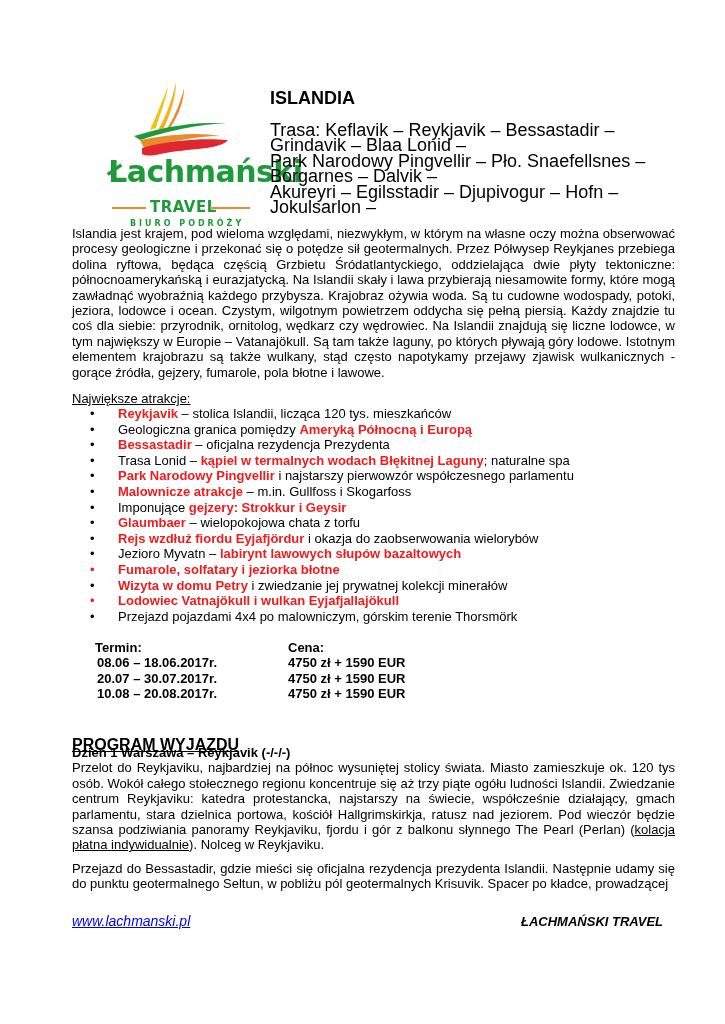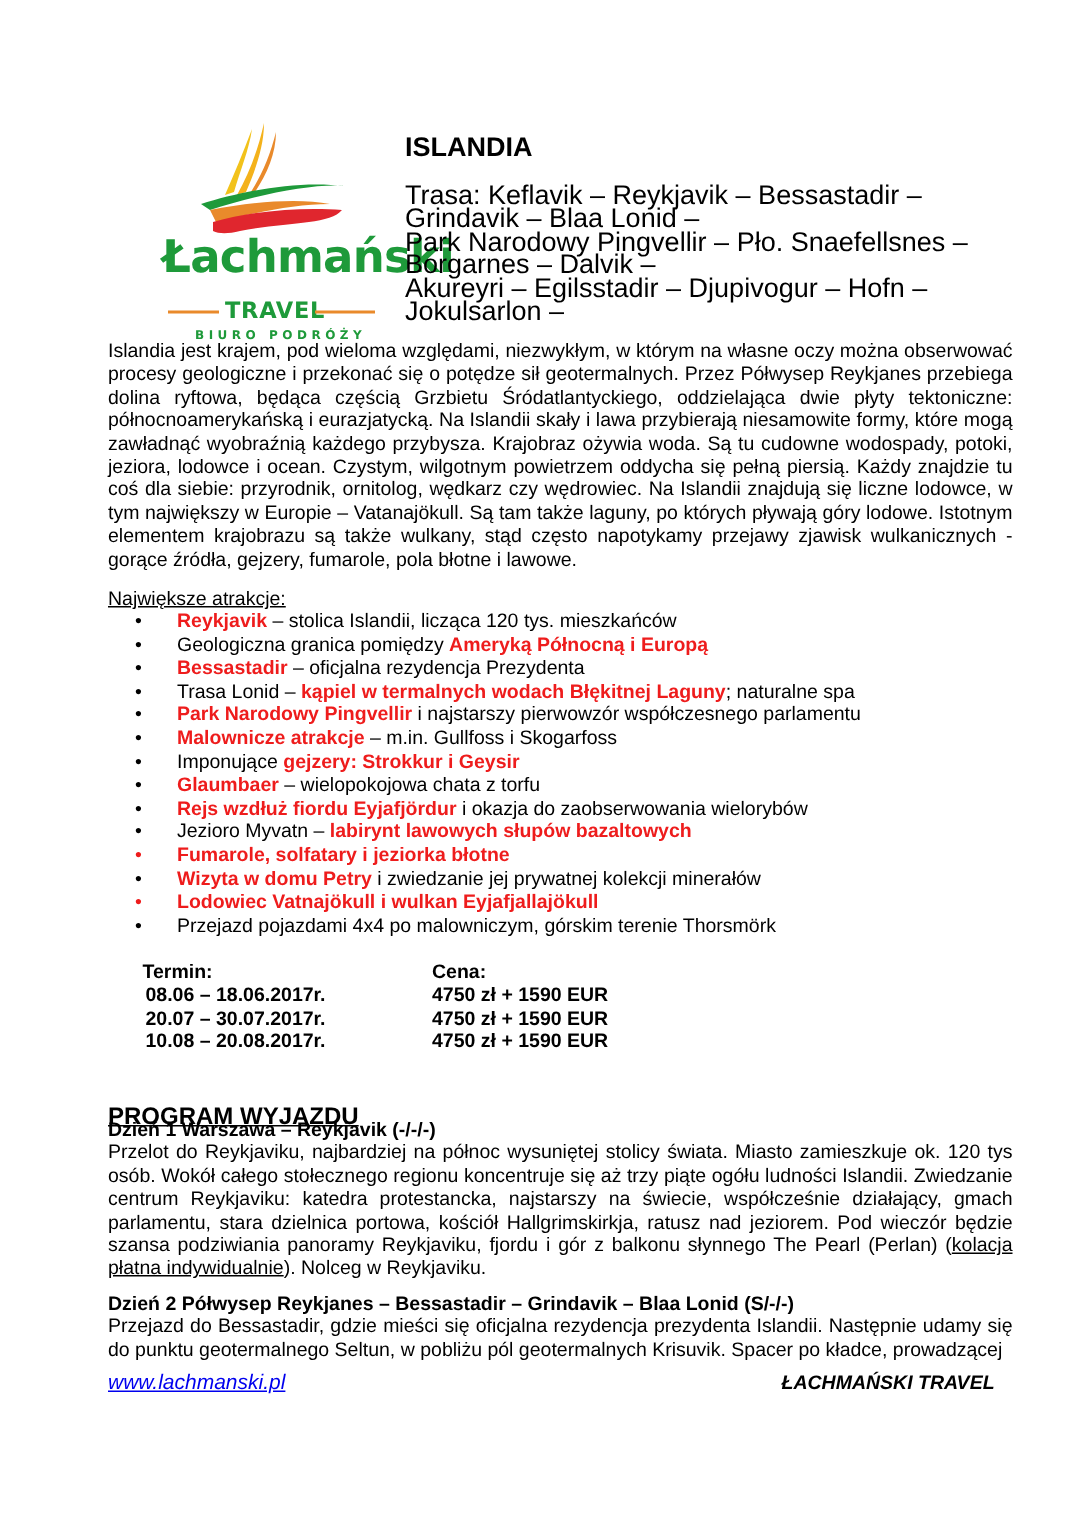--- a/index.html
+++ b/index.html
@@ -99,18 +99,17 @@
 </div>
 
 <div class="prog-title">PROGRAM WYJAZDU</div>
 
 <div class="day" style="top:745px">
   <div class="day-title">Dzień 1 Warszawa – Reykjavik (-/-/-)</div>
   <div><span>Przelot do Reykjaviku, najbardziej na północ wysuniętej stolicy świata. Miasto zamieszkuje ok. 120 tys osób. Wokół całego stołecznego regionu koncentruje się aż trzy piąte ogółu ludności Islandii. Zwiedzanie centrum Reykjaviku: katedra protestancka, najstarszy na świecie, współcześnie działający, gmach parlamentu, stara dzielnica portowa, kościół Hallgrimskirkja, ratusz nad jeziorem. Pod wieczór będzie szansa podziwiania panoramy Reykjaviku, fjordu i gór z balkonu słynnego The Pearl (Perlan) (</span><span class="u">kolacja płatna indywidualnie</span><span>). Nolceg w Reykjaviku.</span></div>
 </div>
 
 <div class="day" style="top:861px">
-  <div class="day-title">Dzień 2 Półwysep Reykjanes – Bessastadir – Grindavik – Blaa Lonid (S/-/-)</div>
   <div><span>Przejazd do Bessastadir, gdzie mieści się oficjalna rezydencja prezydenta Islandii. Następnie udamy się do punktu geotermalnego Seltun, w pobliżu pól geotermalnych Krisuvik. Spacer po kładce, prowadzącej</span></div>
 </div>
 
 <a class="footer-link">www.lachmanski.pl</a>
 <div class="footer-brand">ŁACHMAŃSKI TRAVEL</div>
 
 </body></html>

